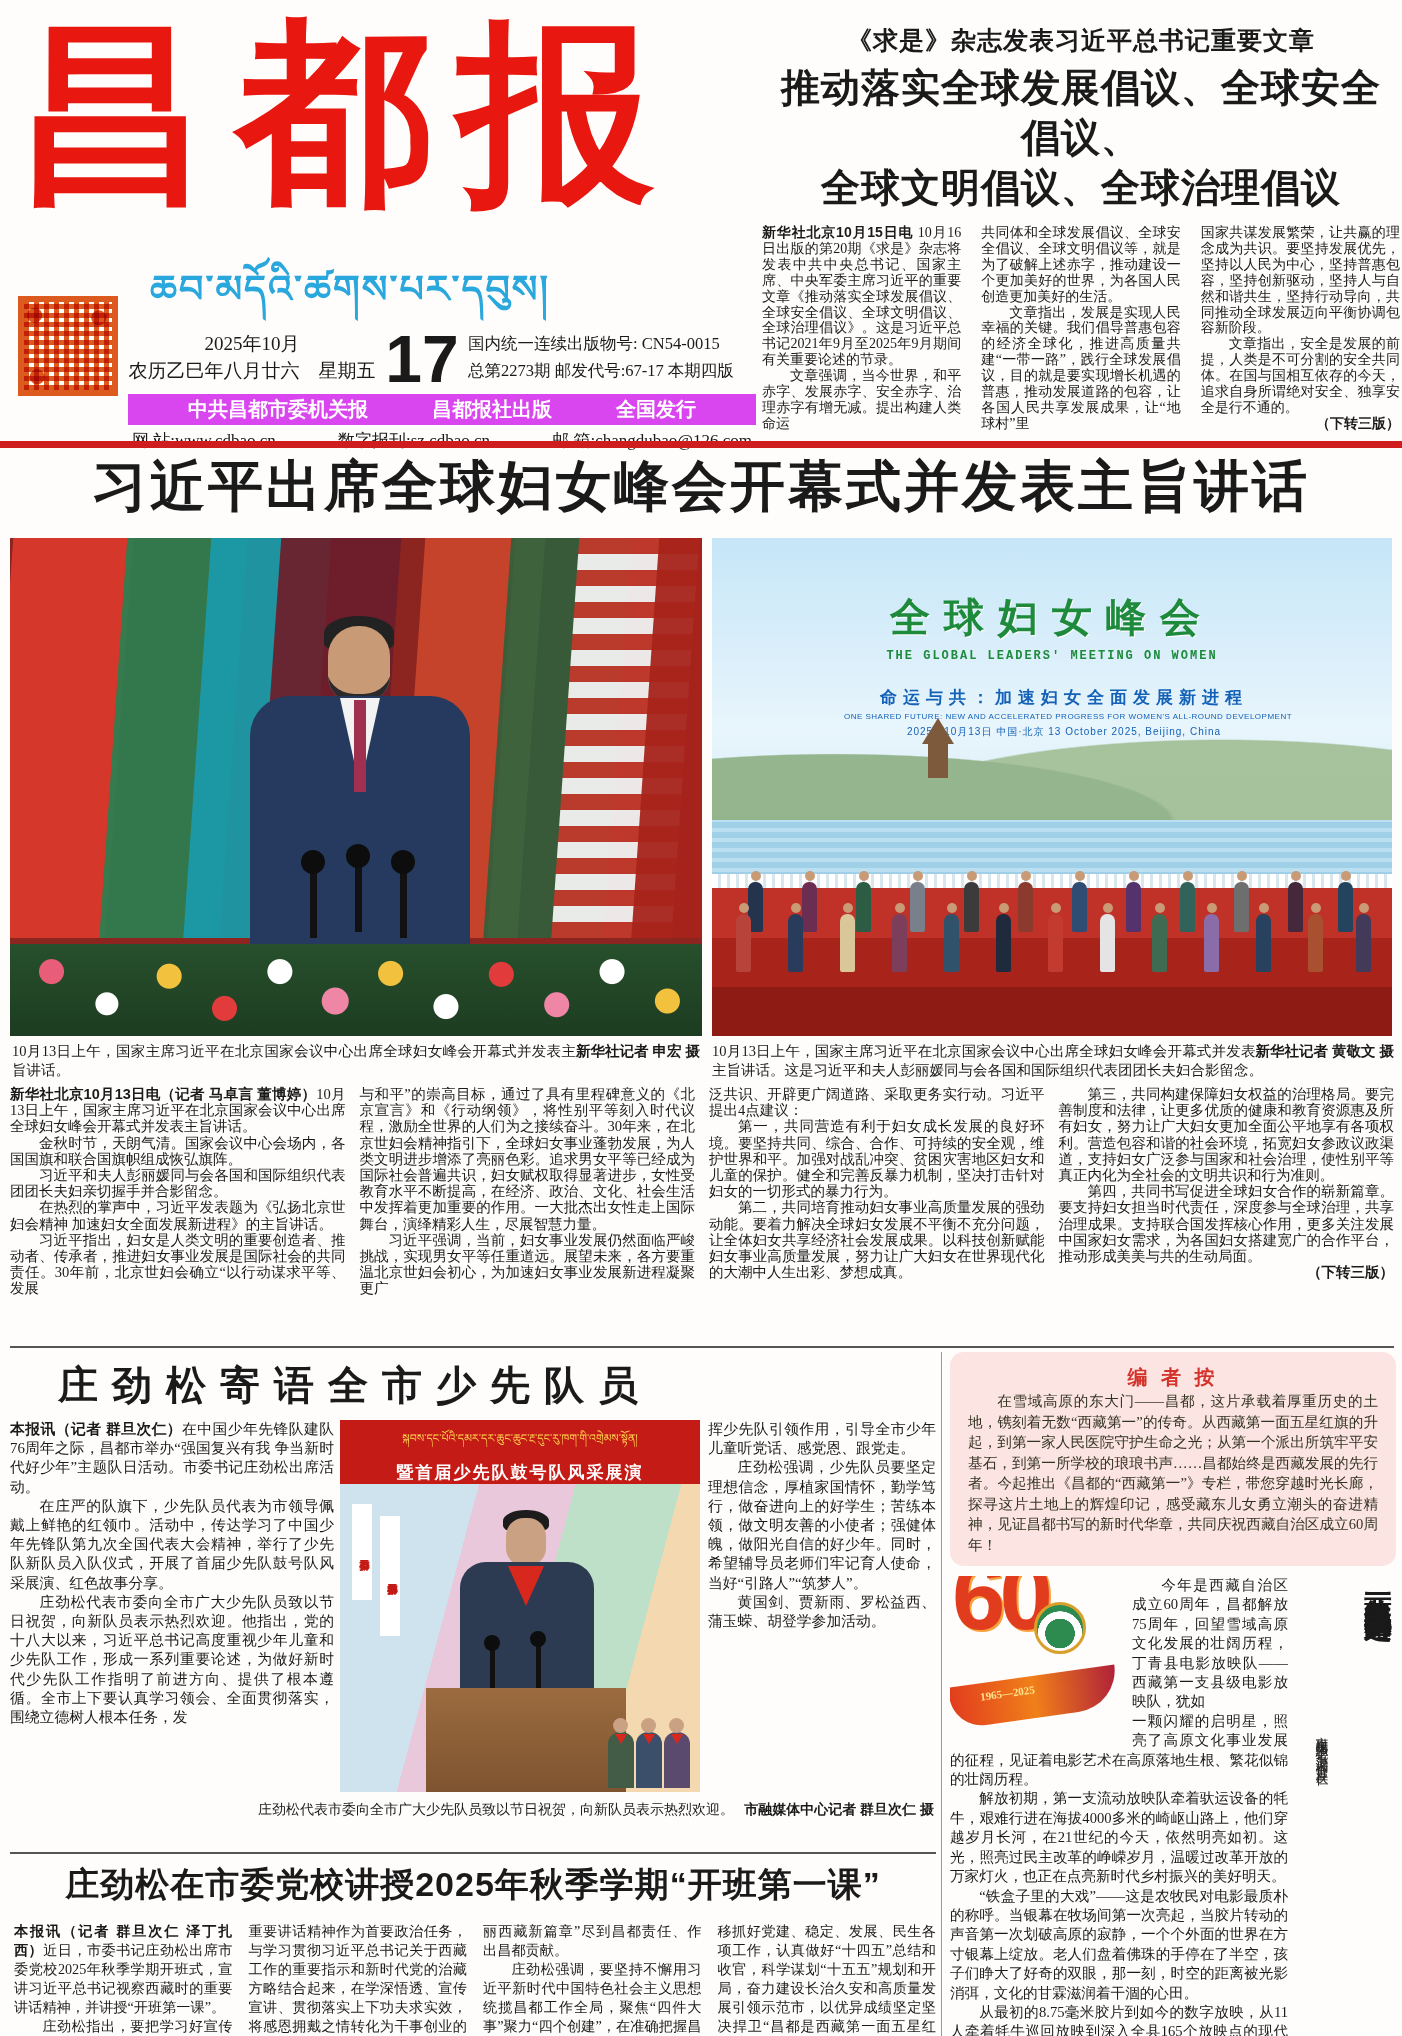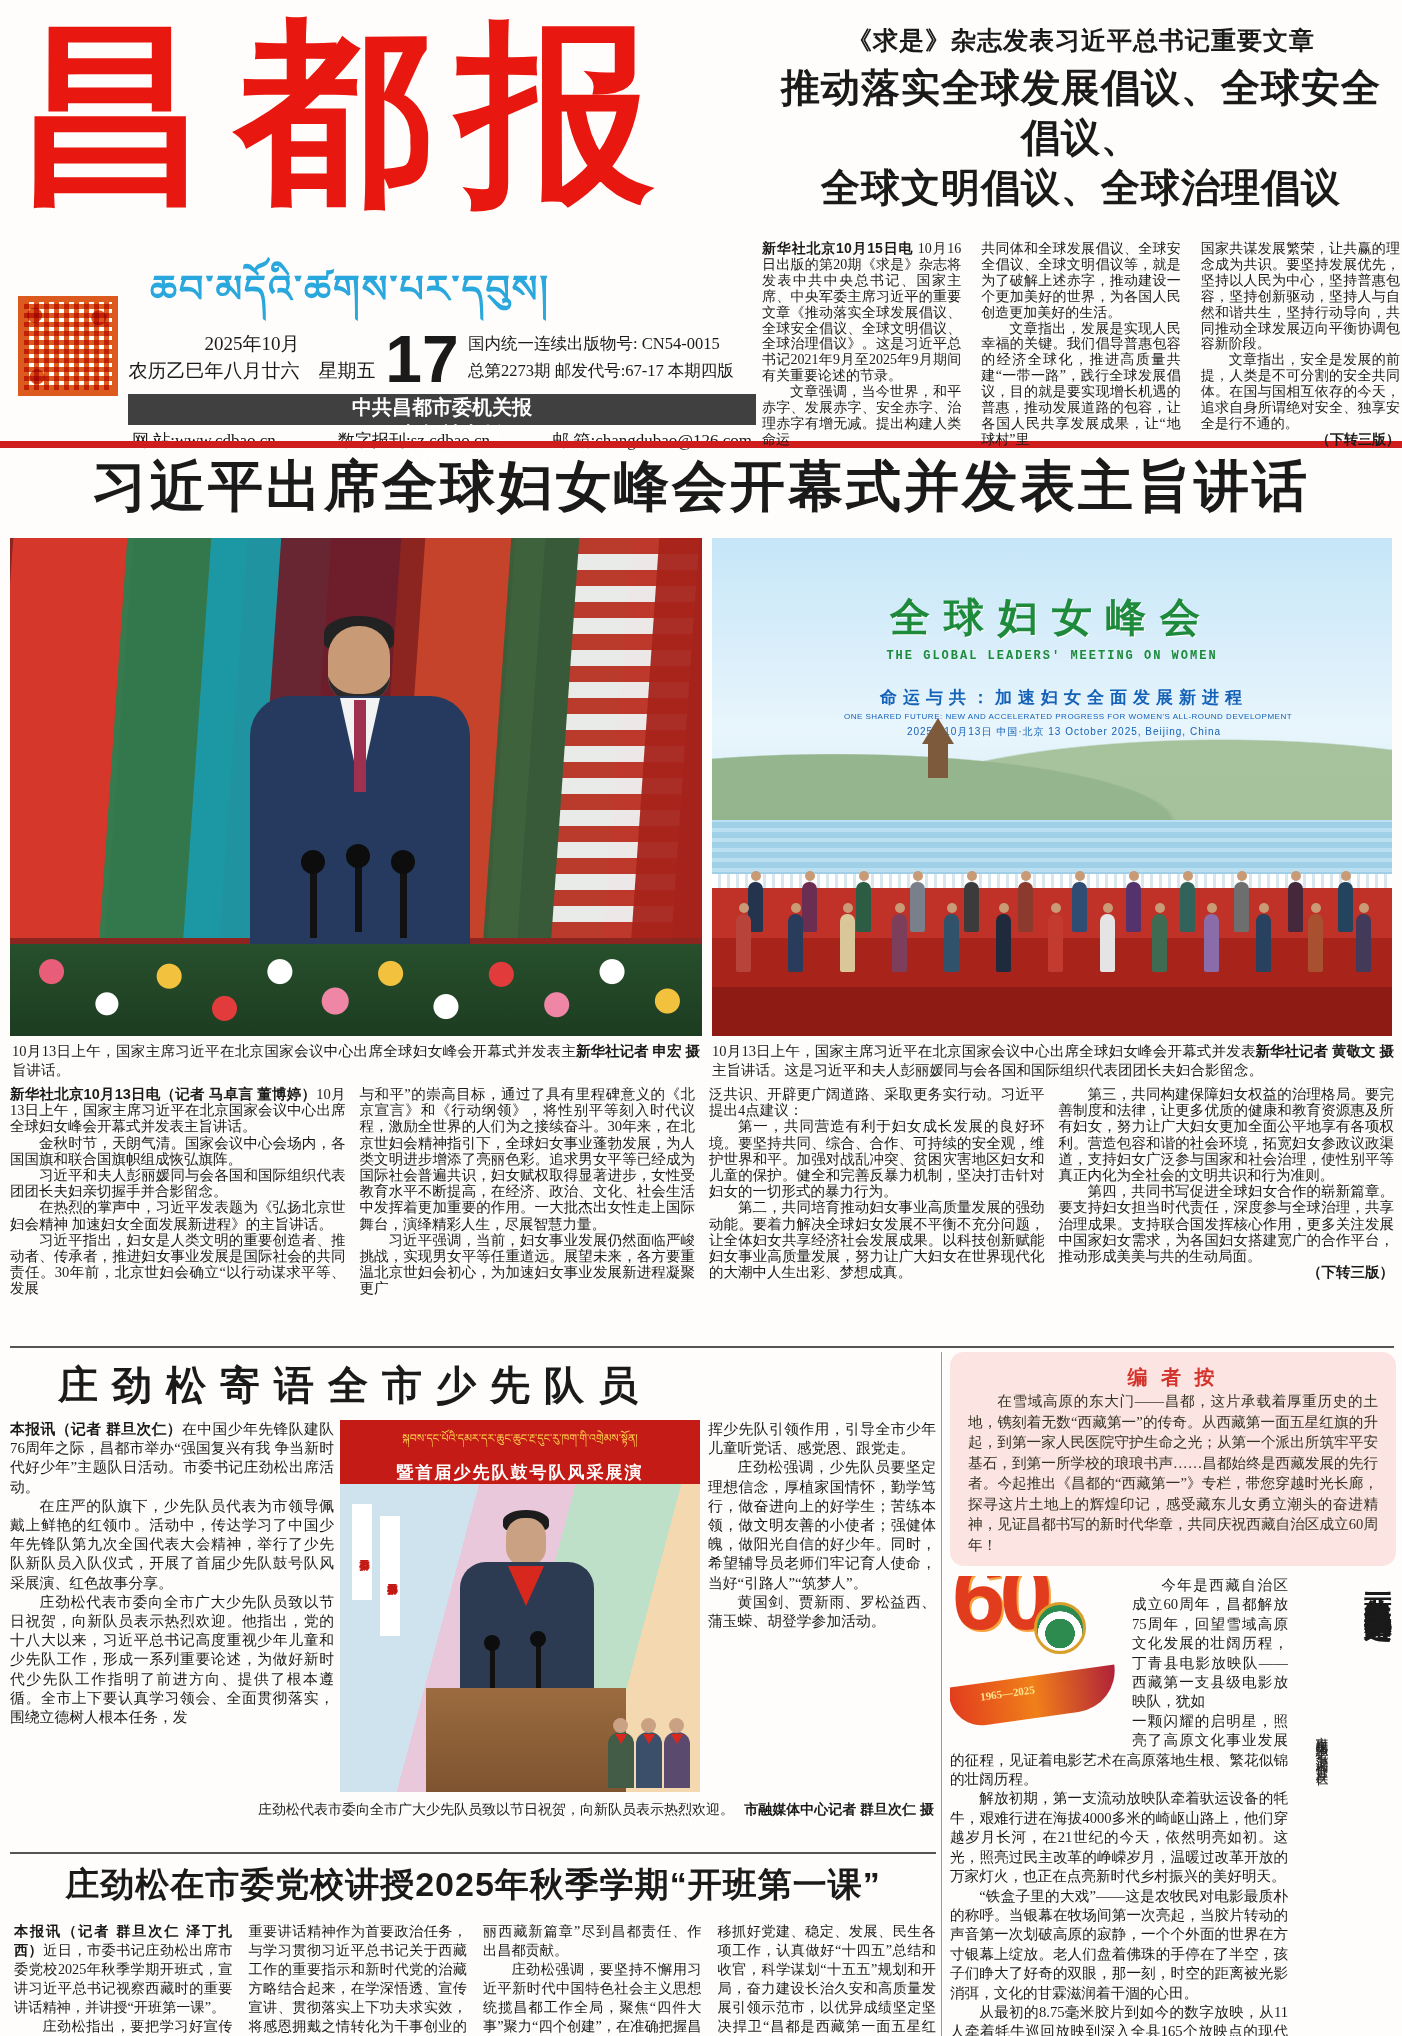--- a/index.html
+++ b/index.html
@@ -21,33 +21,33 @@
       radial-gradient(circle at 15% 85%, #dd5a1f 7px, transparent 8px),
       repeating-linear-gradient(0deg,#dd5a1f 0 5px,#fff 5px 9px),
       repeating-linear-gradient(90deg,#dd5a1f 0 5px,#fff 5px 10px);
     background-blend-mode:multiply; }
   .dateblock { left:128px; top:330px; width:628px; }
   .daterow { display:flex; align-items:flex-start; }
   .date-left { width:248px; text-align:center; font-size:19px; line-height:27px; white-space:nowrap; }
   .big-day { width:92px; text-align:center; font-family:"Liberation Sans","DejaVu Sans",sans-serif;
     font-weight:900; font-size:66px; line-height:58px; }
   .date-right { width:288px; font-size:16.5px; line-height:27px; white-space:nowrap; }
-  .org-bar { margin-top:6px; height:31px; background:#404040; color:#fff;
+  .org-bar { margin-top:6px; height:31px; background:#d946ef; color:#fff;
     font-family:"Liberation Sans","DejaVu Sans",sans-serif; font-weight:bold; font-size:20px;
-    display:flex; justify-content:space-around; align-items:center; padding:0 28px;flex-direction:column; }
+    display:flex; justify-content:space-around; align-items:center; padding:0 28px; }
   .contact-row { margin-top:4px; font-size:17px; display:flex; justify-content:space-between; padding:0 4px; }
   .red-rule { left:0; top:441px; width:1402px; height:7px; background:#cf1d1d; }
 
   
   .qiushi { left:762px; top:24px; width:638px; }
   .kicker { text-align:center; font-size:25px; font-weight:bold; letter-spacing:1px;
     font-family:"Liberation Sans","DejaVu Sans",sans-serif; }
   .q-headline { text-align:center; font-family:"Liberation Sans","DejaVu Sans",sans-serif;
     font-weight:900; font-size:39px; line-height:50px; letter-spacing:1px; margin-top:6px; }
-  .q-cols { display:flex; gap:20px; margin-top:28px; height:222px; overflow:hidden; }
+  .q-cols { display:flex; gap:20px; margin-top:12px; height:222px; overflow:hidden; }
   .q-col { flex:1; font-size:14px; line-height:15.9px; text-align:justify; }
   p.ind { text-indent:2em; }
   .lead { font-weight:bold; font-family:"Liberation Sans","DejaVu Sans",sans-serif; }
   .turnref { text-align:right; font-weight:bold; }
 
   
   .summit-headline { left:12px; top:450px; width:1378px; text-align:center;
     font-family:"Liberation Sans","DejaVu Sans",sans-serif; font-weight:900; font-size:55px;
     letter-spacing:3px; white-space:nowrap; }
 

